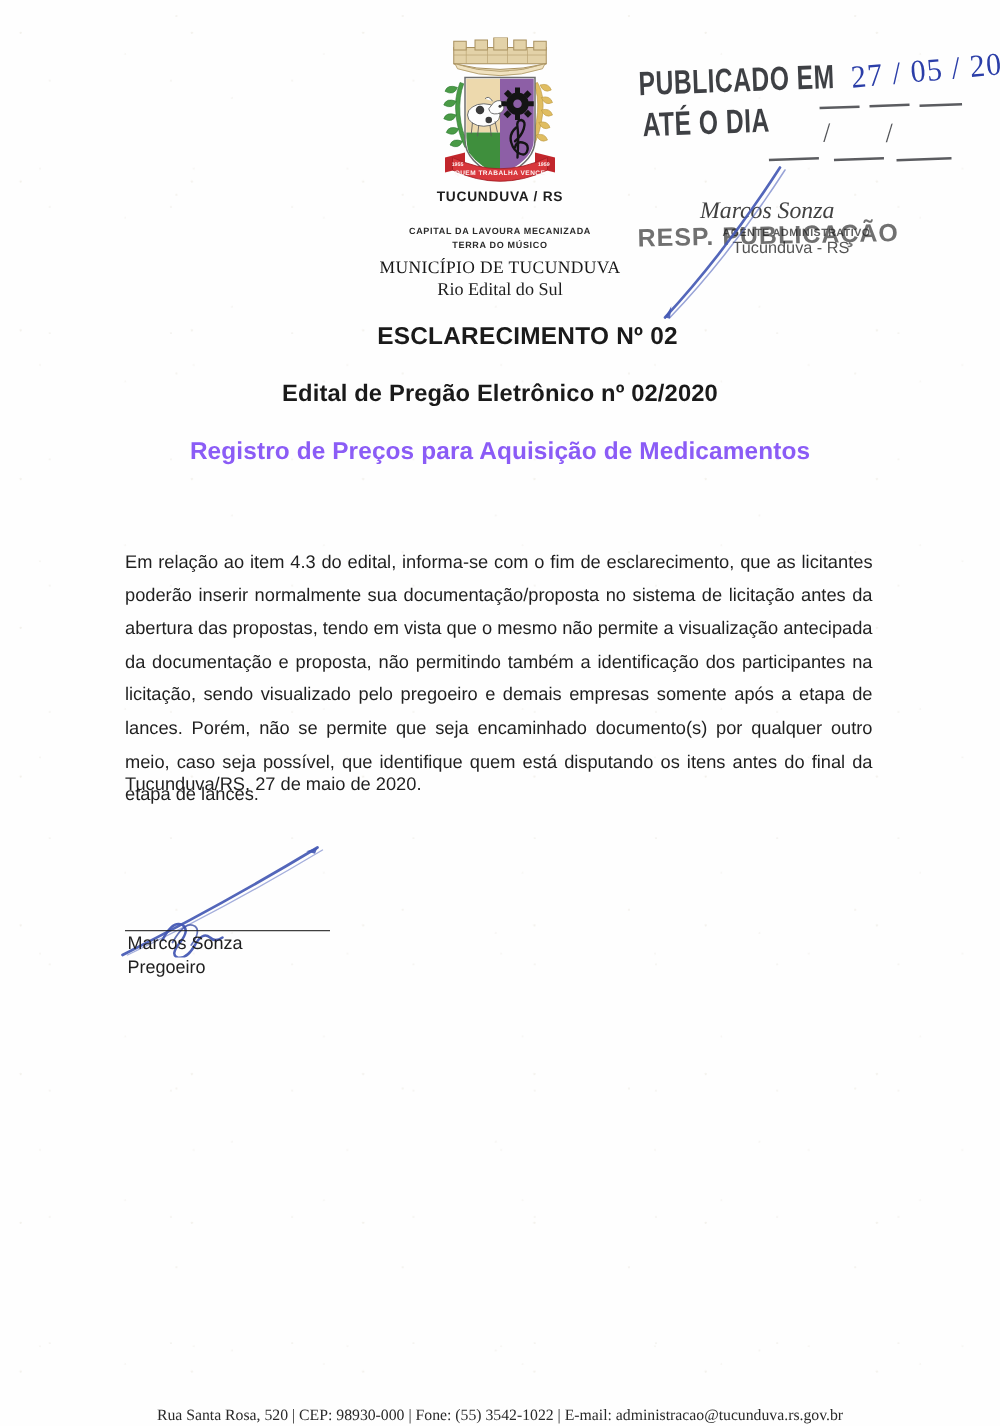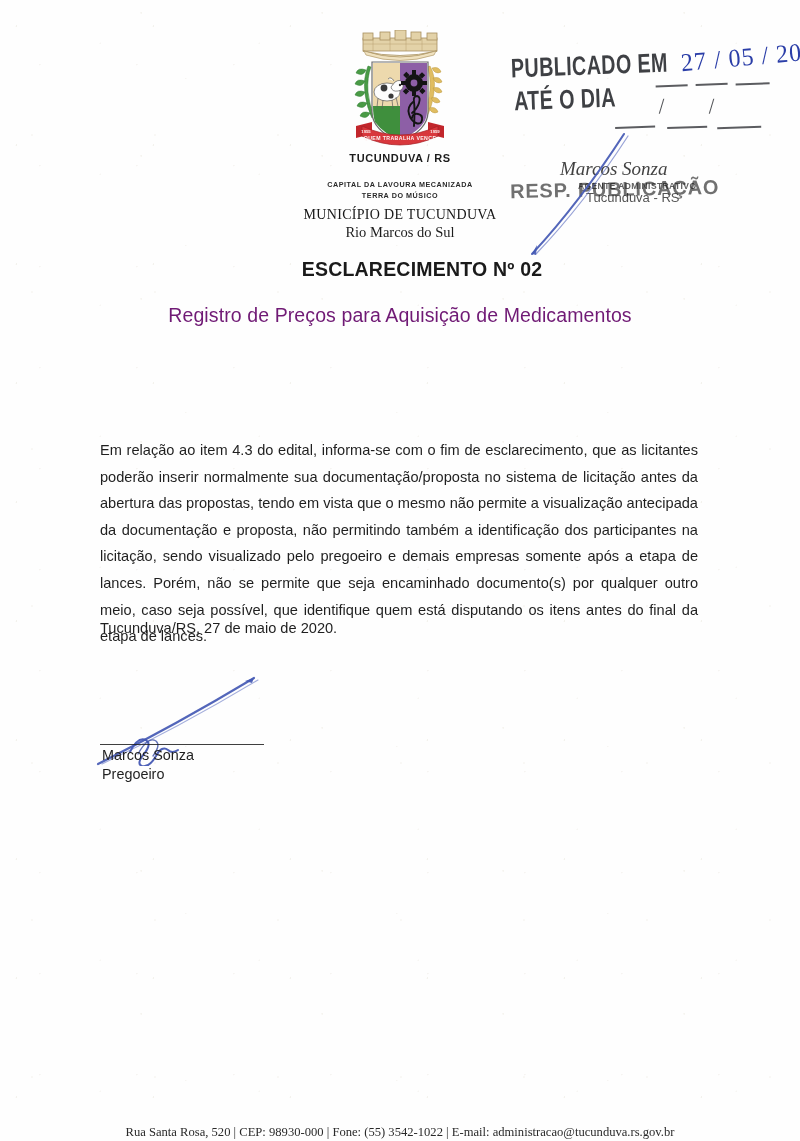--- a/index.html
+++ b/index.html
@@ -224,23 +224,23 @@
   }
   .title-sub {
     font-size: 19px;
     font-weight: bold;
     letter-spacing: .1px;
     color: #1a1a1a;
     margin-top: 24px;
   }
   .title-sub2 {
     font-size: 19.5px;
-    font-weight: normal;
+    font-weight: bold;
     letter-spacing: .1px;
-    color: #701a75;
+    color: #8b5cf6;
     margin-top: 23px;
   }
 
   
   .body-text {
     position: absolute;
     left: 100px;
     top: 437px;
     width: 598px;
     text-align: justify;
@@ -406,21 +406,21 @@
           </g>
         </svg>
       </div>
     </div>
 
     <div class="org-lines">
       <div class="org-name">TUCUNDUVA / RS</div>
       <div class="org-sub1">CAPITAL DA LAVOURA MECANIZADA</div>
       <div class="org-sub2">TERRA DO MÚSICO</div>
       <div class="muni-name">MUNICÍPIO DE TUCUNDUVA</div>
-      <div class="muni-state">Rio Marcos do Sul</div>
+      <div class="muni-state">Rio Edital do Sul</div>
     </div>
 
     <div class="pub-stamp">
       <div class="stamp-row1">
         <span class="stamp-word">PUBLICADO EM</span>
         <span class="hw-date">27 / 05 / 20</span>
       </div>
       <div class="stamp-rule" style="left:148px; top:40px; width:32px;"></div>
       <div class="stamp-rule" style="left:188px; top:40px; width:32px;"></div>
       <div class="stamp-rule" style="left:228px; top:41px; width:34px;"></div>
@@ -446,20 +446,21 @@
       <svg viewBox="0 0 130 130" width="130" height="130" aria-hidden="true">
         <path d="M12 124 Q60 72 104 4" stroke="#4459b4" stroke-width="2.1" fill="none" stroke-linecap="round" opacity=".92"></path>
         <path d="M16 124 Q64 74 108 6" stroke="#5366bd" stroke-width="1.2" fill="none" stroke-linecap="round" opacity=".6"></path>
         <path d="M12 124 l5 -9 l-1 10 z" fill="#4459b4" opacity=".9"></path>
       </svg>
     </div>
   </div>
 
   <div class="titles">
     <div class="title-main">ESCLARECIMENTO Nº 02</div>
+    <div class="title-sub">Edital de Pregão Eletrônico nº 02/2020</div>
     <div class="title-sub2">Registro de Preços para Aquisição de Medicamentos</div>
   </div>
 
   <div class="body-text">Em relação ao item 4.3 do edital, informa-se com o fim de esclarecimento, que as licitantes poderão inserir normalmente sua documentação/proposta no sistema de licitação antes da abertura das propostas, tendo em vista que o mesmo não permite a visualização antecipada da documentação e proposta, não permitindo também a identificação dos participantes na licitação, sendo visualizado pelo pregoeiro e demais empresas somente após a etapa de lances. Porém, não se permite que seja encaminhado documento(s) por qualquer outro meio, caso seja possível, que identifique quem está disputando os itens antes do final da etapa de lances.</div>
   <div class="date-line">Tucunduva/RS, 27 de maio de 2020.</div>
 
   <div class="sig-block">
     <div class="sig-pen">
       <svg viewBox="0 0 190 92" width="190" height="92" aria-hidden="true">
         <path d="M4 90 Q80 52 160 4" stroke="#4459b4" stroke-width="2.2" fill="none" stroke-linecap="round" opacity=".92"></path>

